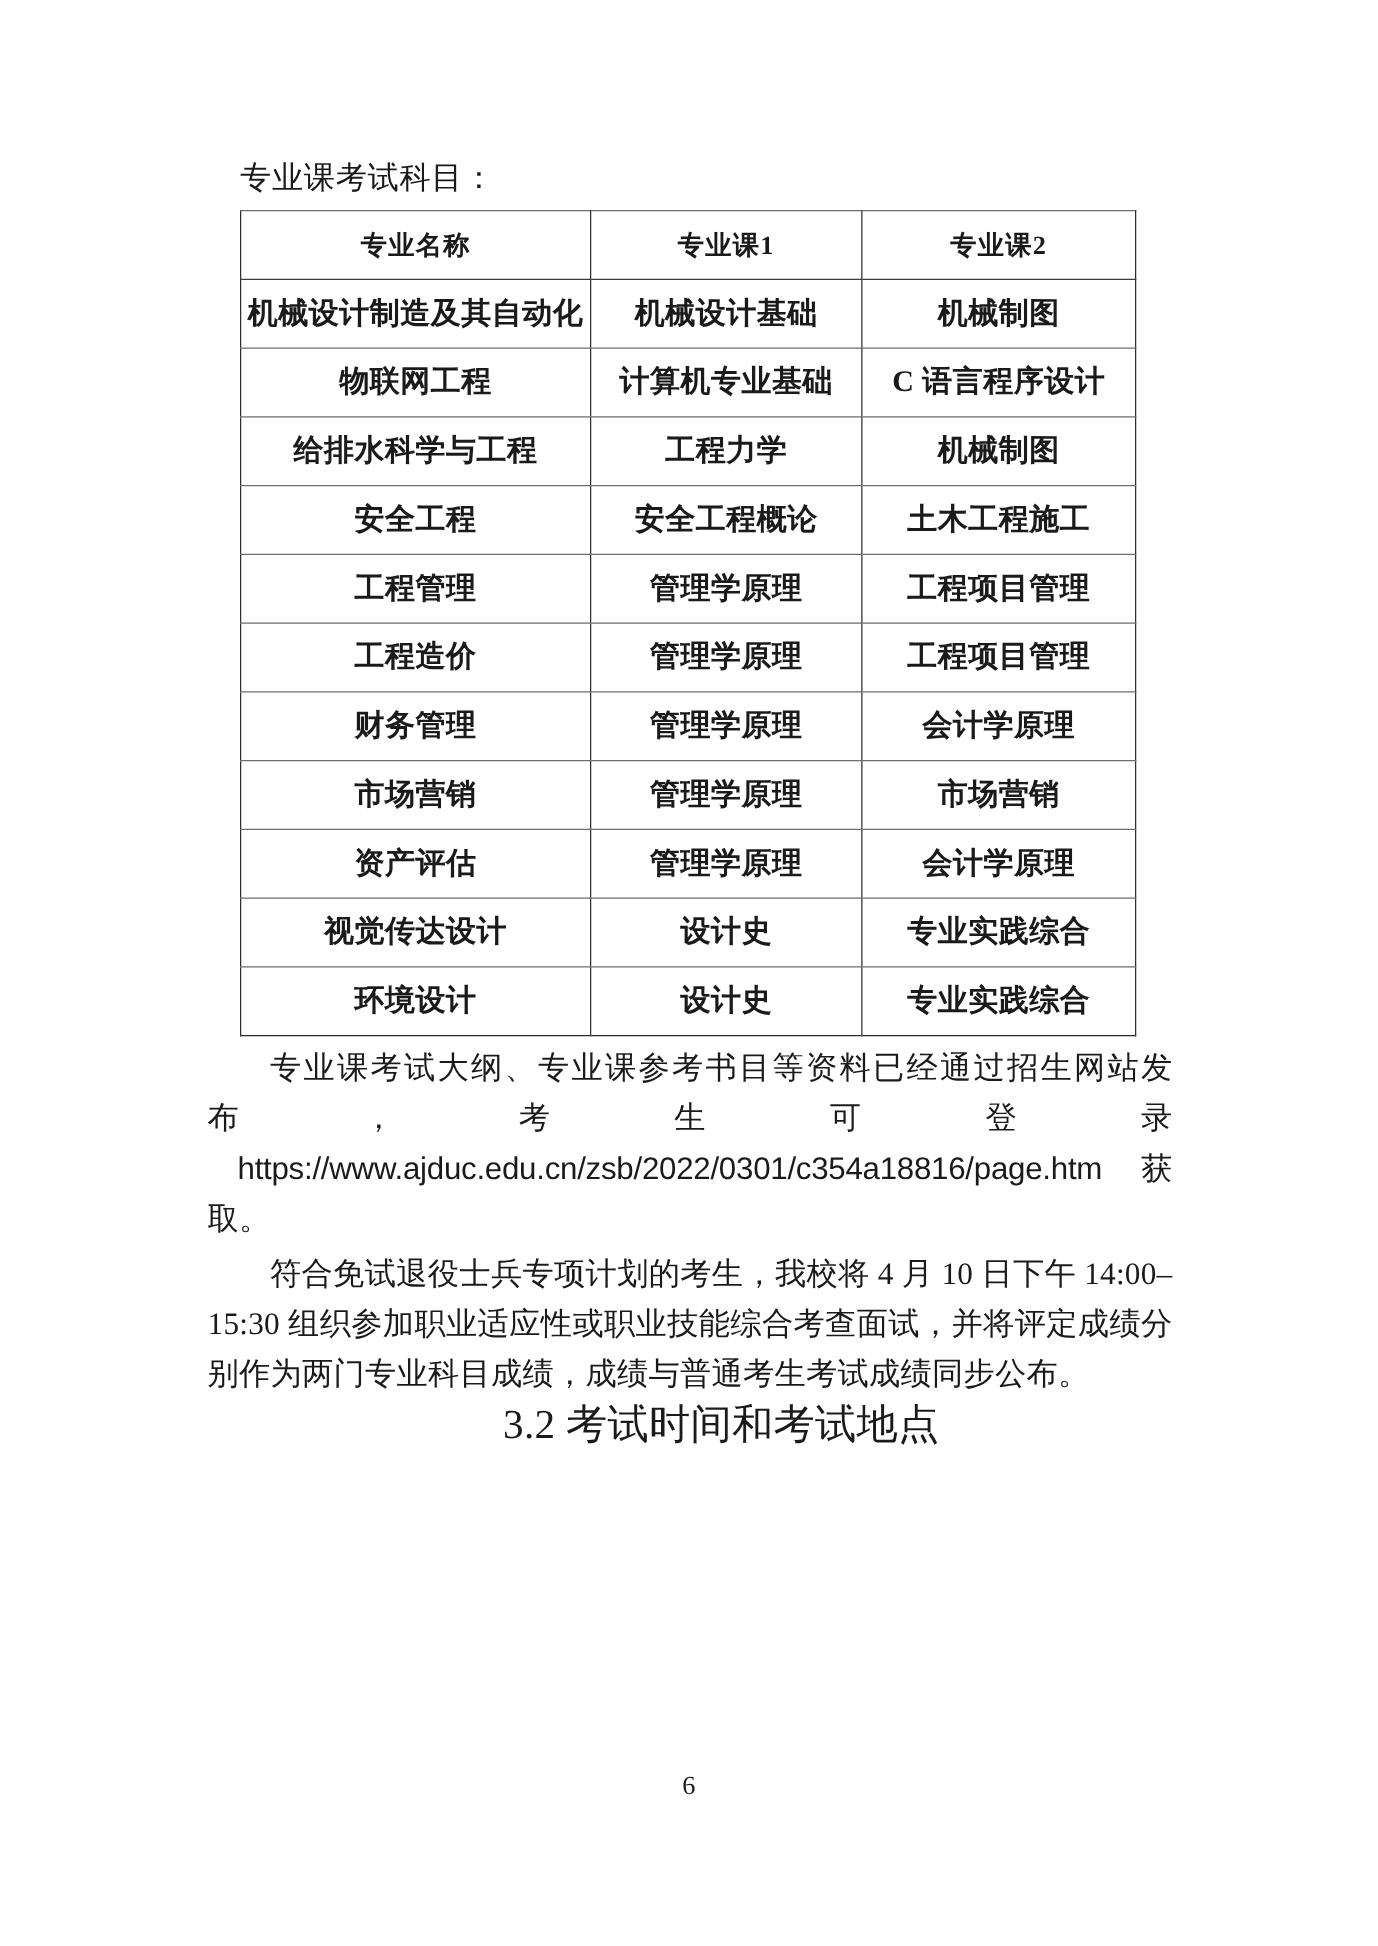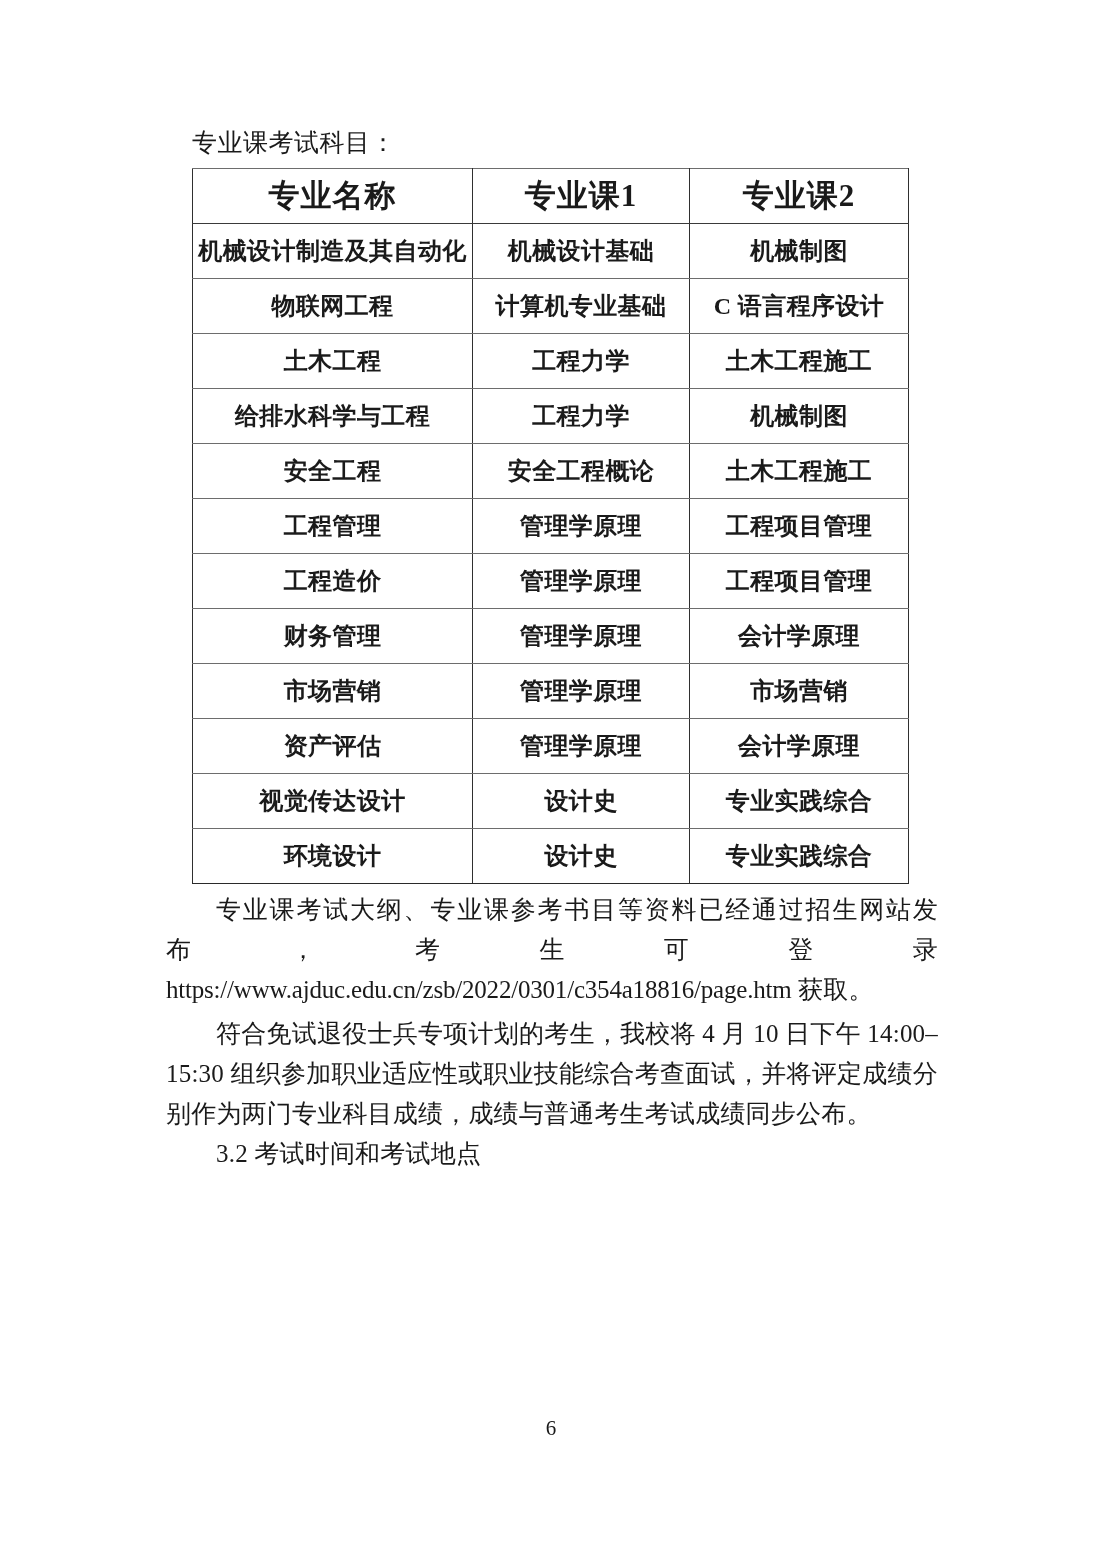--- a/index.html
+++ b/index.html
@@ -60,46 +60,48 @@
     vertical-align: middle;
     height: 54px;
     font-size: 24px;
     line-height: 30px;
     font-weight: bold;
     letter-spacing: 0.4px;
     padding: 0 4px;
   }
   table.subject-table th {
     font-weight: bold;
-    font-size: 31px;
+    font-size: 21px;
     letter-spacing: 1px;
     border-bottom: 1.5px solid #3a3a3a;
   }
   table.subject-table tr:last-child td { border-bottom: 1.6px solid #2a2a2a; }
 
   .para {
     font-size: 25px;
     line-height: 40px;
     margin: 4px 0 0 0;
     text-indent: 50px;
     text-align: justify;
     text-justify: inter-ideograph;
     letter-spacing: 0.2px;
   }
   .para.first-after-table { margin-top: 6px; }
   .para .url {
-    font-family: Liberation Serif, serif;
+    font-family: Liberation Sans, sans-serif;
     letter-spacing: -0.2px;
+    margin-left: 24px;
   }
   .heading-line {
-    font-size: 25px;
+    font-size: 33px;
     line-height: 40px;
     margin: 0;
     text-indent: 50px;
     letter-spacing: 0.2px;
+    text-align: center;
   }
 
   .page-number {
     position: absolute;
     left: 0;
     top: 1416px;
     width: 1102px;
     text-align: center;
     font-size: 21px;
     color: #1a1a1a;
@@ -132,25 +134,20 @@
           <td>机械设计制造及其自动化</td>
           <td>机械设计基础</td>
           <td>机械制图</td>
         </tr>
         <tr>
           <td>物联网工程</td>
           <td>计算机专业基础</td>
           <td>C 语言程序设计</td>
         </tr>
         <tr>
-          <td>土木工程</td>
-          <td>工程力学</td>
-          <td>土木工程施工</td>
-        </tr>
-        <tr>
           <td>给排水科学与工程</td>
           <td>工程力学</td>
           <td>机械制图</td>
         </tr>
         <tr>
           <td>安全工程</td>
           <td>安全工程概论</td>
           <td>土木工程施工</td>
         </tr>
         <tr>

